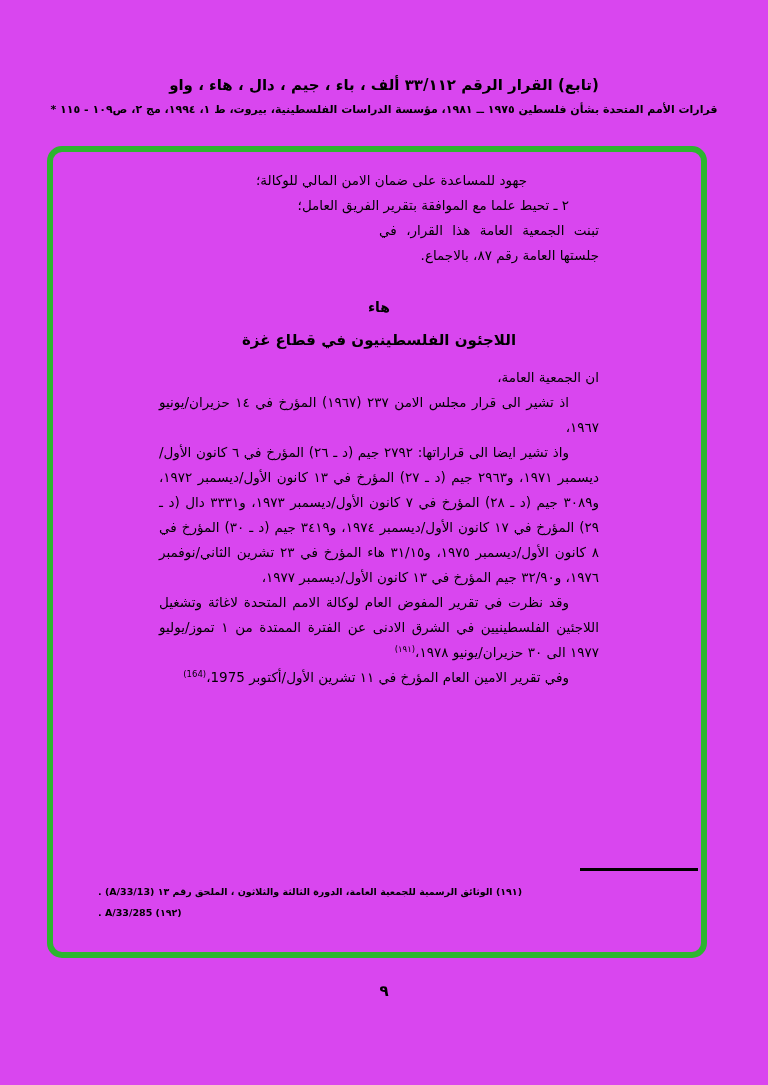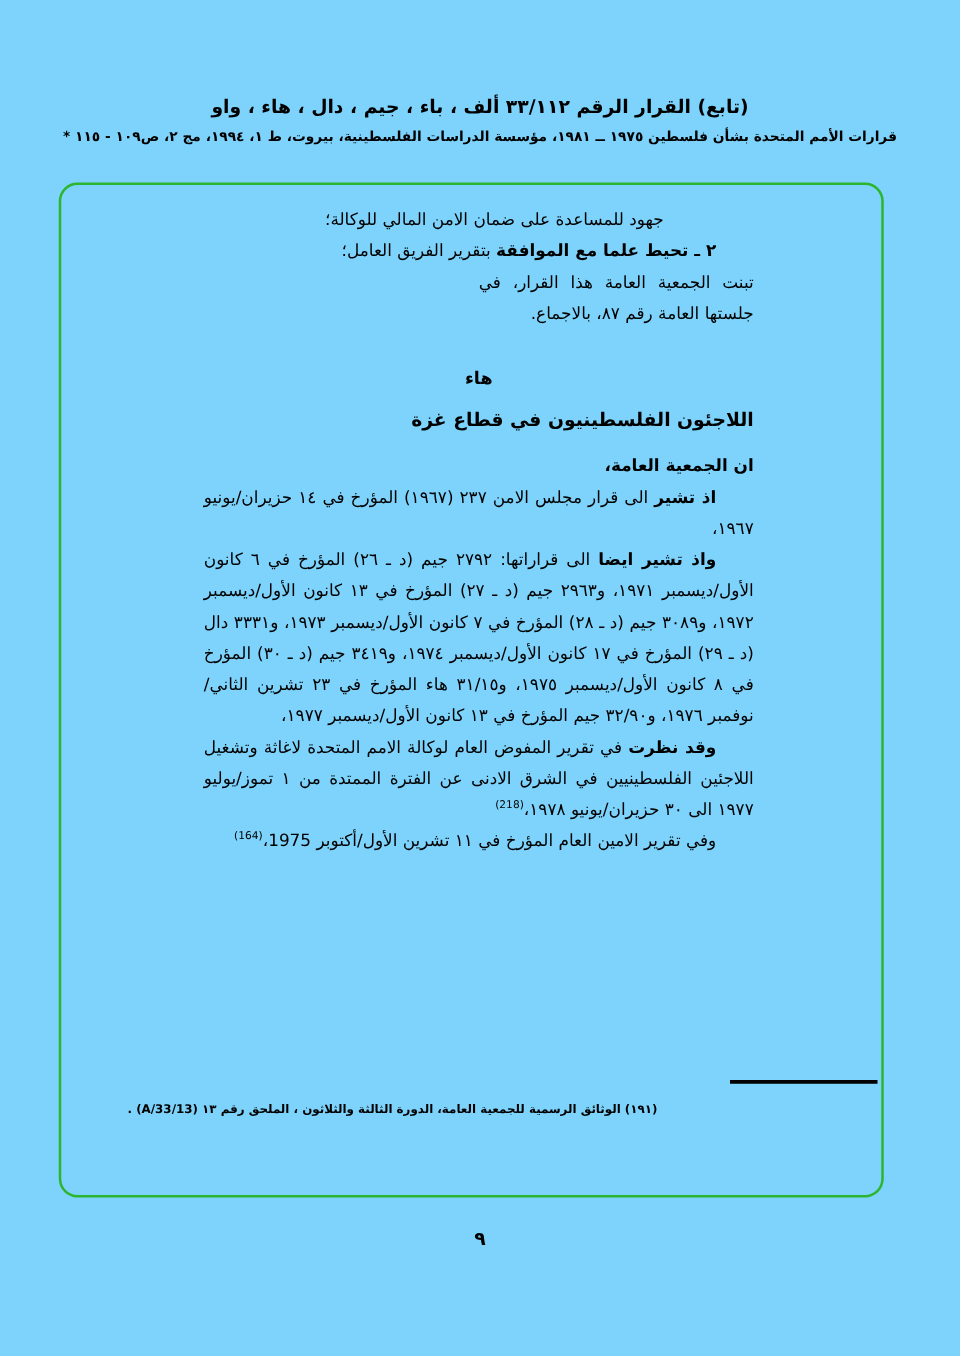--- a/index.html
+++ b/index.html
@@ -1,40 +1,40 @@
 <!DOCTYPE html>
 <html><head>
 <meta charset="utf-8">
 <style>
   html, body { margin:0; padding:0; background:#ffffff; }
   .page {
     position:relative; width:768px; height:1085px; overflow:hidden;
-    background:#7dd3fc; color:#000;
+    background:#d946ef; color:#000;
     font-family:"DejaVu Sans", sans-serif;
   }
   .doc-header { position:absolute; top:76px; left:0; width:100%; text-align:center; direction:rtl; }
   .doc-title { font-size:15px; font-weight:700; }
   .doc-citation { font-size:11px; font-weight:700; margin-top:9px; }
 
   .frame {
     position:absolute; left:47px; top:146px; width:660px; height:812px;
-    box-sizing:border-box; border:2px solid #404040; border-radius:15px;
+    box-sizing:border-box; border:6px solid #404040; border-radius:15px;
   }
   .content {
     position:absolute; top:16px; right:102px; width:440px;
     direction:rtl; text-align:justify;
     font-size:13.5px; line-height:25px;
   }
   .para { margin:0; }
   .para.indent { text-indent:30px; }
   .para.inset { padding-right:72px; }
-  .lead { font-weight:700; }
+  .lead { font-weight:400; }
   .adoption { width:220px; margin:0; text-align:justify; }
   .section-letter { font-size:14px; font-weight:700; text-align:center; margin:27px 0 8px; }
-  .section-title { font-size:15px; font-weight:700; margin:0 0 12px; }
+  .section-title { font-size:15px; font-weight:700; text-align:center; margin:0 0 12px; }
   sup.ref { font-size:8.5px; line-height:0; }
 
   .footnotes {
     position:absolute; top:716px; right:3px; width:600px;
     direction:rtl; text-align:left;
     font-size:9.5px; font-weight:700; line-height:21px;
   }
   .fn-rule { width:118px; height:3px; background:#000; margin:0 0 10px 0; }
   .fn { margin:0; }
 
@@ -59,26 +59,27 @@
       <p class="para inset"><span>جهود للمساعدة على ضمان الامن المالي للوكالة؛</span></p>
       <p class="para indent"><b class="lead">٢ ـ تحيط علما مع الموافقة</b><span> بتقرير الفريق العامل؛</span></p>
       <p class="para adoption">تبنت الجمعية العامة هذا القرار، في جلستها العامة رقم ٨٧، بالاجماع.</p>
 
       <h2 class="section-letter">هاء</h2>
       <h3 class="section-title">اللاجئون الفلسطينيون في قطاع غزة</h3>
 
       <p class="para"><b class="lead">ان الجمعية العامة،</b><span></span></p>
       <p class="para indent"><b class="lead">اذ تشير</b><span> الى قرار مجلس الامن ٢٣٧ (١٩٦٧) المؤرخ في ١٤ حزيران/يونيو ١٩٦٧،</span></p>
       <p class="para indent"><b class="lead">واذ تشير ايضا</b><span> الى قراراتها: ٢٧٩٢ جيم (د ـ ٢٦) المؤرخ في ٦ كانون الأول/ديسمبر ١٩٧١، و٢٩٦٣ جيم (د ـ ٢٧) المؤرخ في ١٣ كانون الأول/ديسمبر ١٩٧٢، و٣٠٨٩ جيم (د ـ ٢٨) المؤرخ في ٧ كانون الأول/ديسمبر ١٩٧٣، و٣٣٣١ دال (د ـ ٢٩) المؤرخ في ١٧ كانون الأول/ديسمبر ١٩٧٤، و٣٤١٩ جيم (د ـ ٣٠) المؤرخ في ٨ كانون الأول/ديسمبر ١٩٧٥، و٣١/١٥ هاء المؤرخ في ٢٣ تشرين الثاني/نوفمبر ١٩٧٦، و٣٢/٩٠ جيم المؤرخ في ١٣ كانون الأول/ديسمبر ١٩٧٧،</span></p>
-      <p class="para indent"><b class="lead">وقد نظرت</b><span> في تقرير المفوض العام لوكالة الامم المتحدة لاغاثة وتشغيل اللاجئين الفلسطينيين في الشرق الادنى عن الفترة الممتدة من ١ تموز/يوليو ١٩٧٧ الى ٣٠ حزيران/يونيو ١٩٧٨،</span><sup class="ref">(218)</sup></p>
+      <p class="para indent"><b class="lead">وقد نظرت</b><span> في تقرير المفوض العام لوكالة الامم المتحدة لاغاثة وتشغيل اللاجئين الفلسطينيين في الشرق الادنى عن الفترة الممتدة من ١ تموز/يوليو ١٩٧٧ الى ٣٠ حزيران/يونيو ١٩٧٨،</span><sup class="ref">(١٩١)</sup></p>
       <p class="para indent"><span>وفي تقرير الامين العام المؤرخ في ١١ تشرين الأول/أكتوبر 1975،</span><sup class="ref">(164)</sup></p>
     </div>
 
     <div class="footnotes" lang="ar">
       <div class="fn-rule"></div>
       <p class="fn">(١٩١) الوثائق الرسمية للجمعية العامة، الدورة الثالثة والثلاثون ، الملحق رقم ١٣ (A/33/13) .</p>
+      <p class="fn">(١٩٢) A/33/285 .</p>
     </div>
 
   </div>
 
   <div class="page-number">٩</div>
 
 </div>
 
 </body></html>

